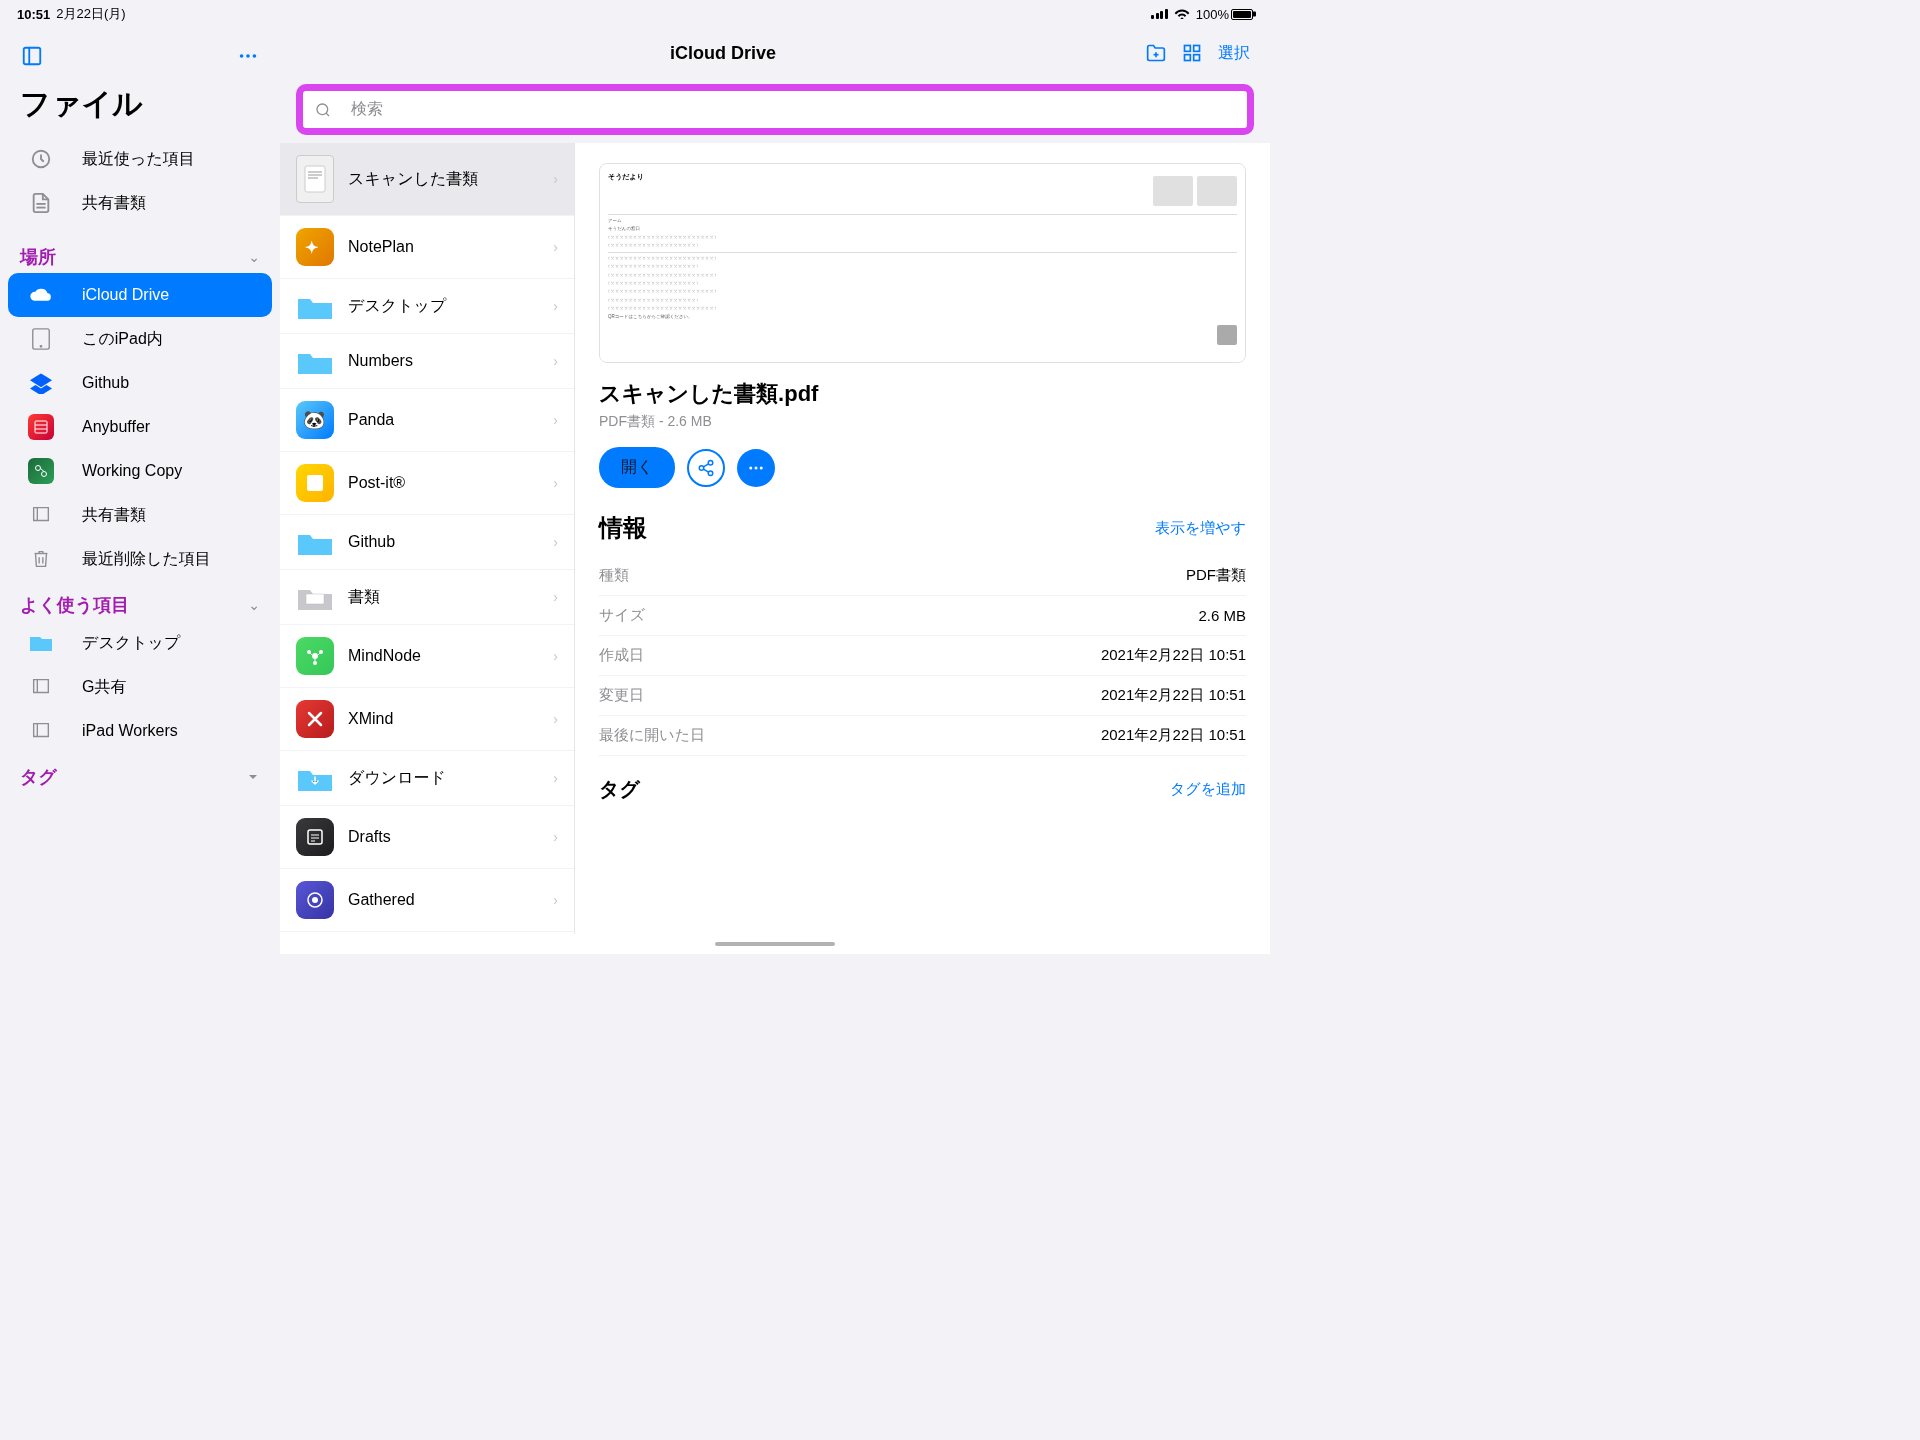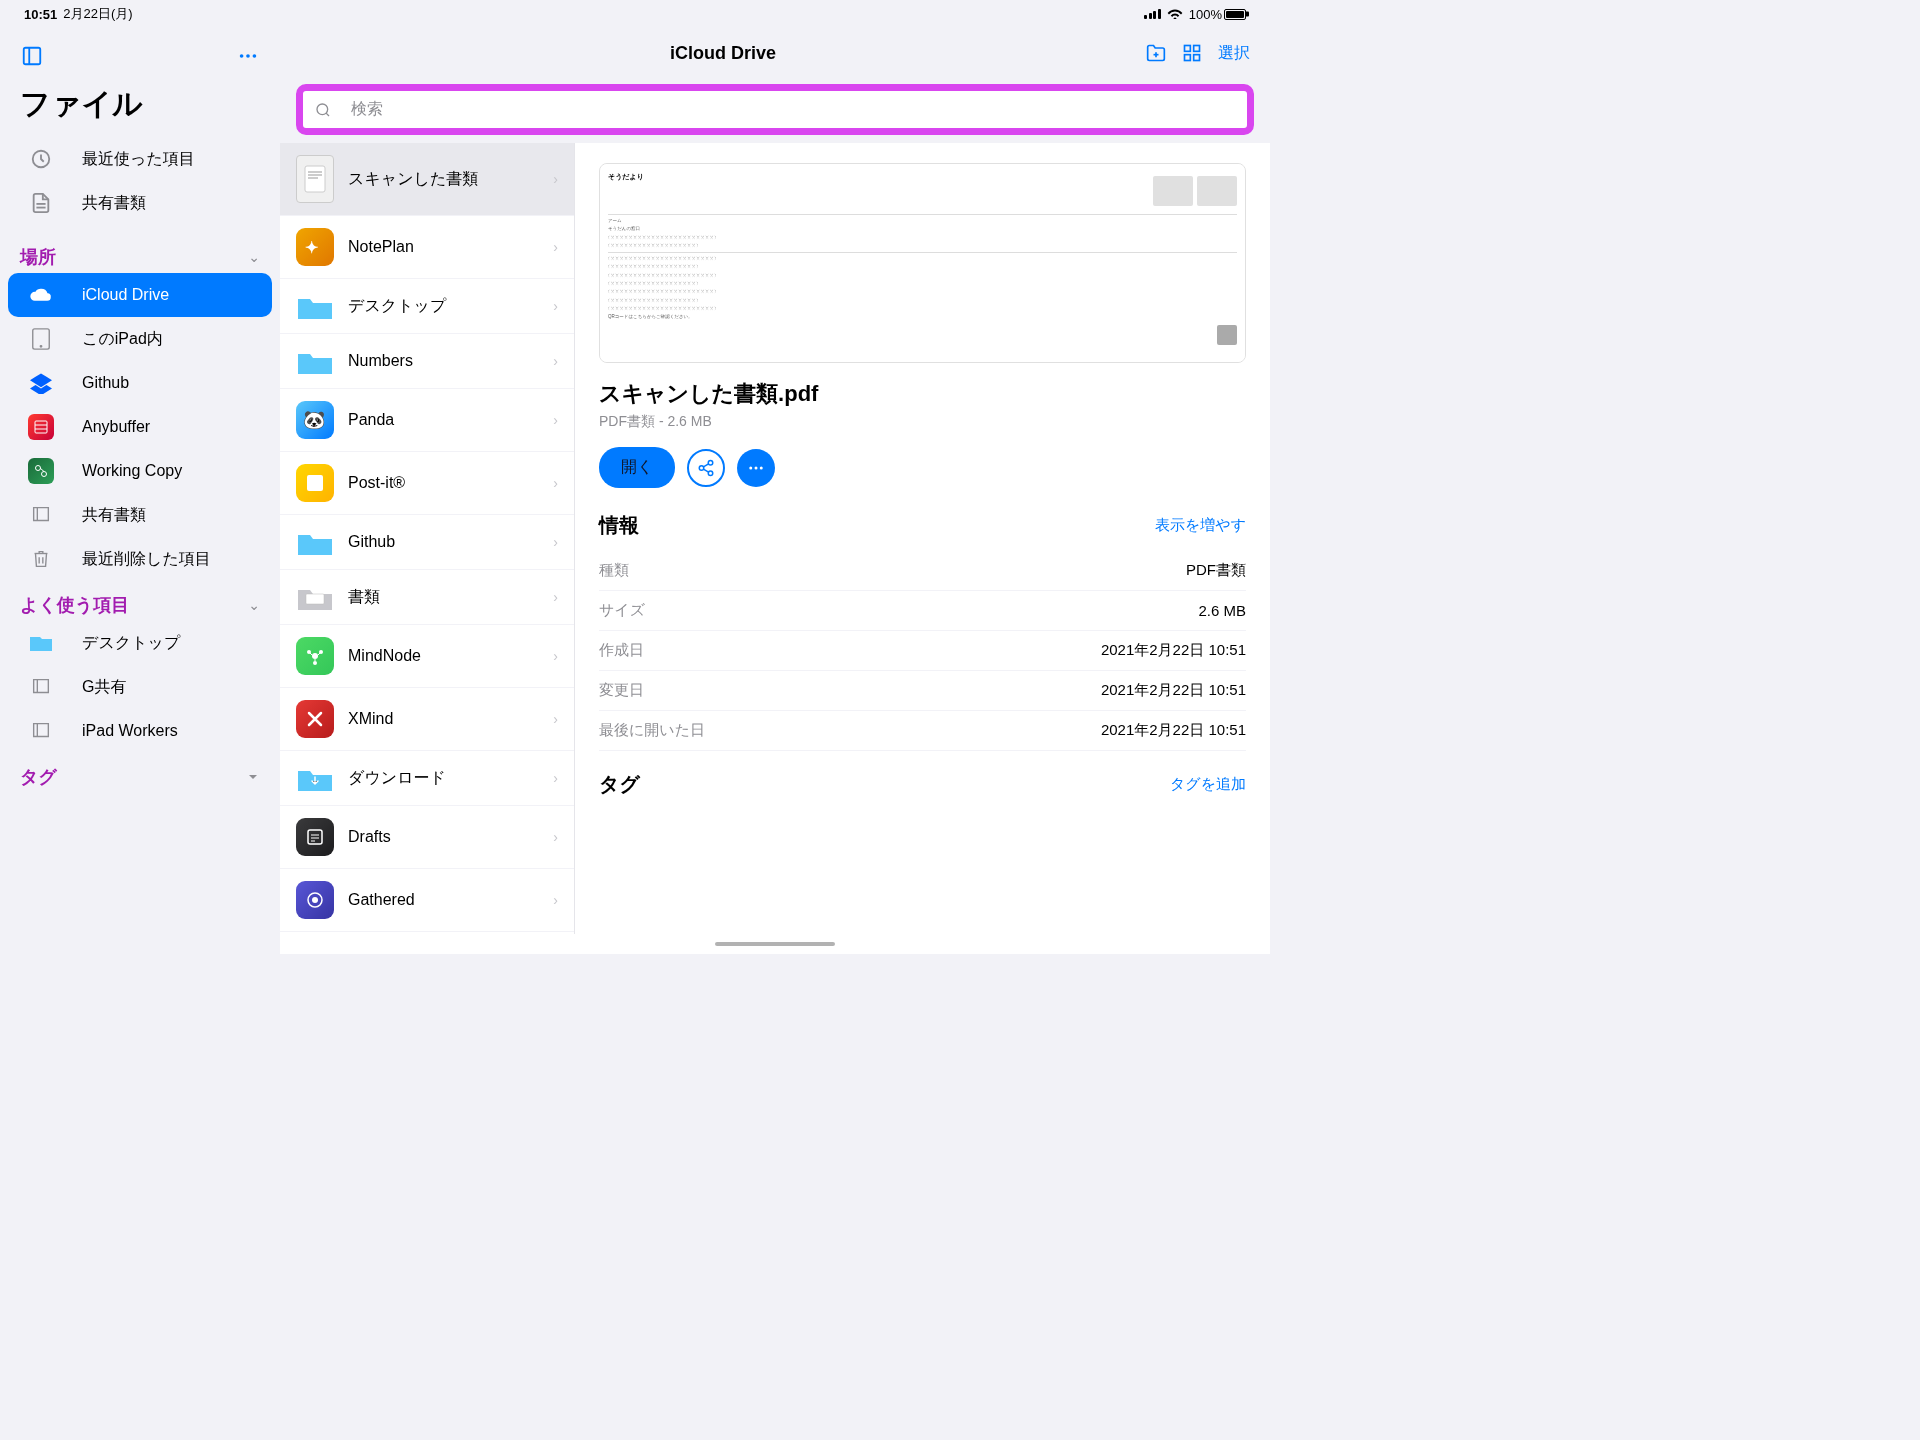--- a/index.html
+++ b/index.html
@@ -12,21 +12,21 @@
       display: flex;
       flex-direction: column;
     }
 
     
     .status-bar {
       background: #f2f2f7;
       display: flex;
       justify-content: space-between;
       align-items: center;
-      padding: 4px 24px;
+      padding: 4px 17px;
       height: 28px;
       flex-shrink: 0;
     }
     .status-time { font-size: 13px; font-weight: 600; }
     .status-right { display: flex; align-items: flex-start; gap: 6px; font-size: 13px; }
     .signal-bars { display: flex; align-items: flex-end; gap: 1.5px; height: 12px; }
     .signal-bars span { background: #000; border-radius: 1px; width: 3px; }
     .signal-bars span:nth-child(1) { height: 4px; }
     .signal-bars span:nth-child(2) { height: 6px; }
     .signal-bars span:nth-child(3) { height: 8px; }
@@ -264,21 +264,21 @@
       color: white;
     }
 
     .info-section { margin-bottom: 20px; }
     .info-section-header {
       display: flex;
       justify-content: space-between;
       align-items: center;
       margin-bottom: 12px;
     }
-    .info-section-title { font-size: 20px; font-weight: 600; color: #000; }
+    .info-section-title { font-size: 24px; font-weight: 600; color: #000; }
     .info-section-link { font-size: 15px; color: #007aff; cursor: pointer; }
     
     .info-row {
       display: flex;
       justify-content: space-between;
       align-items: center;
       padding: 10px 0;
       border-bottom: 1px solid #f2f2f7;
       gap: 8px;
     }

